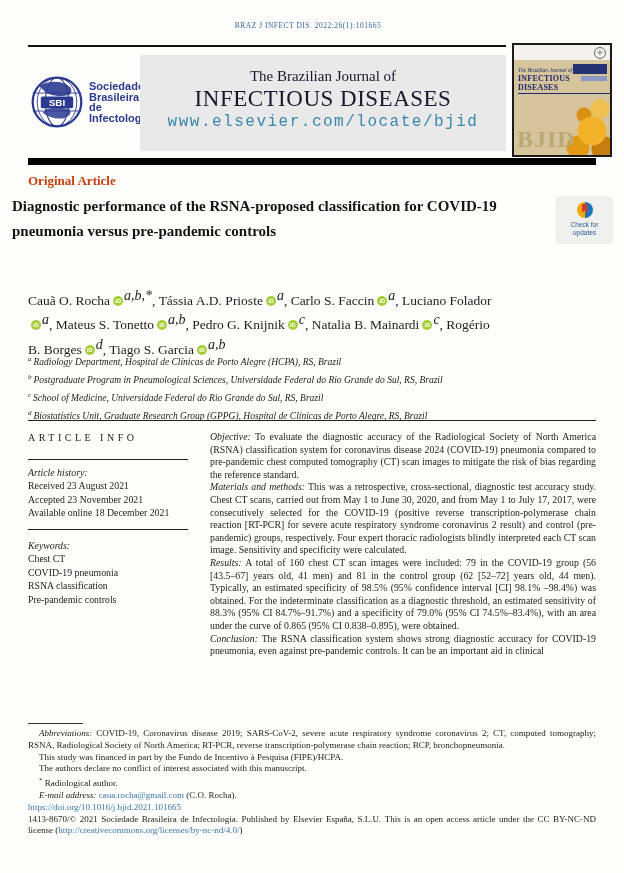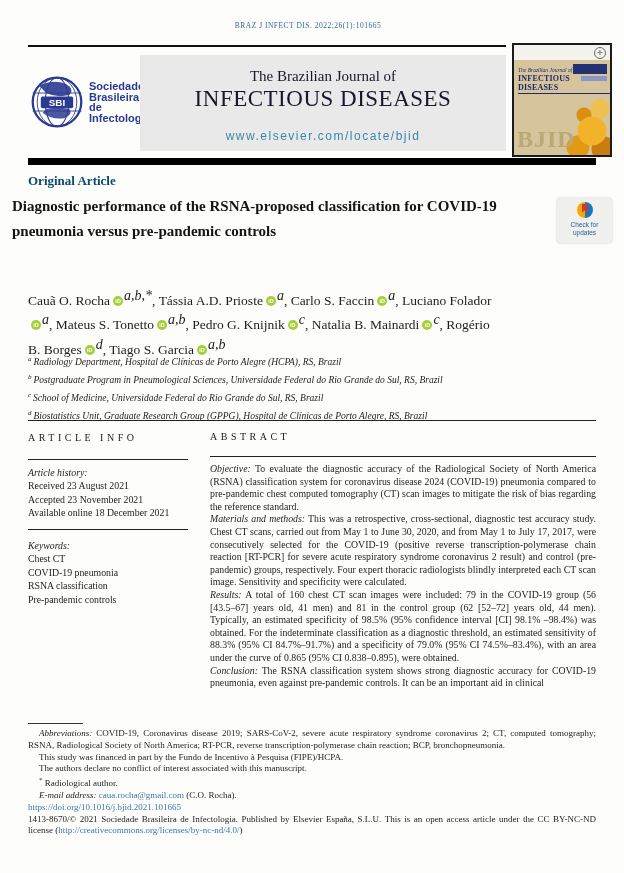--- a/index.html
+++ b/index.html
@@ -14,22 +14,22 @@
   #citation{top:20px;left:0;width:616px;text-align:center;font-size:8.5px;
     letter-spacing:.5px;color:#35679d;}
   #citation .jrn{font-size:7.5px;text-transform:uppercase;}
   #rule-top{top:45px;left:28px;width:478px;height:2px;background:#101010;}
 
   
   #masthead{top:55px;left:140px;width:366px;height:96px;background:#e9e9e9;
     display:flex;flex-direction:column;align-items:center;}
   #masthead .t1{margin-top:13px;font-size:15px;color:#16162c;}
   #masthead .t2{font-size:23px;letter-spacing:.5px;color:#16162c;margin-top:1px;}
-  #masthead .url{margin-top:auto;margin-bottom:8px;font-size:12px;letter-spacing:1.5px;
-    color:#3a87ad;font-family:Liberation Sans, sans-serif;}
+  #masthead .url{margin-top:auto;margin-bottom:20px;font-size:16px;letter-spacing:1.5px;
+    color:#3a87ad;font-family:Liberation Mono, monospace;}
 
   
   #sbi{top:75px;left:30px;width:108px;display:flex;align-items:center;gap:5px;}
   #sbi svg{flex:0 0 auto;}
   #sbi .soc{font-family:"Liberation Sans",sans-serif;font-weight:bold;
     font-size:11px;line-height:10.5px;color:#2b3a8f;}
 
   
   #cover{top:43px;left:512px;width:100px;height:114px;border:2px solid #1b1b1b;
     background:
@@ -47,21 +47,21 @@
   #cover .tag2{position:absolute;right:3px;top:31px;width:26px;height:5px;background:#8b97c4;}
   #cover .ct1{position:absolute;left:4px;top:22px;font-size:5.5px;color:#1e2a6b;font-style:italic;}
   #cover .ct2{position:absolute;left:4px;top:29px;font-size:8px;font-weight:bold;color:#1e2a6b;
     letter-spacing:.2px;border-bottom:1px solid #1e2a6b;padding-bottom:1px;}
   #cover .wm{position:absolute;left:3px;bottom:2px;font-size:24px;font-weight:bold;
     color:#bba873;letter-spacing:1px;}
 
   
   #bar-thick{top:158px;left:28px;width:568px;height:7px;background:#000;}
 
-  #original-article{top:173px;left:28px;font-size:13px;font-weight:bold;color:#0c4a6e;}
+  #original-article{top:173px;left:28px;font-size:13px;font-weight:bold;color:#c2410c;}
 
   #title{top:194px;left:12px;width:515px;font-size:15px;font-weight:bold;
     line-height:24.5px;color:#141414;}
 
   
   #check-badge{top:198px;left:557px;width:55px;height:45px;background:#f0f0ee;
     border-radius:4px;box-shadow:0 0 2px rgba(0,0,0,.25);display:flex;flex-direction:column;
     align-items:center;cursor:pointer;}
   #check-badge .ic{margin-top:4px;width:16px;height:16px;border-radius:50%;
     background:linear-gradient(90deg,#f5a800 50%,#1b75bb 50%);position:relative;}
@@ -176,21 +176,20 @@
   <div>Available online 18 December 2021</div>
   <hr>
   <div class="lbl">Keywords:</div>
   <div>Chest CT</div>
   <div>COVID-19 pneumonia</div>
   <div>RSNA classification</div>
   <div>Pre-pandemic controls</div>
 </div>
 
 <div id="abs-col" class="abs">
-  <div class="colhead">ABSTRACT</div>
   <p><span class="em">Objective:</span> <span>To evaluate the diagnostic accuracy of the Radiological Society of North America (RSNA) classification system for coronavirus disease 2024 (COVID-19) pneumonia compared to pre-pandemic chest computed tomography (CT) scan images to mitigate the risk of bias regarding the reference standard.</span></p>
   <p><span class="em">Materials and methods:</span> <span>This was a retrospective, cross-sectional, diagnostic test accuracy study. Chest CT scans, carried out from May 1 to June 30, 2020, and from May 1 to July 17, 2017, were consecutively selected for the COVID-19 (positive reverse transcription-polymerase chain reaction [RT-PCR] for severe acute respiratory syndrome coronavirus 2 result) and control (pre-pandemic) groups, respectively. Four expert thoracic radiologists blindly interpreted each CT scan image. Sensitivity and specificity were calculated.</span></p>
   <p><span class="em">Results:</span> <span>A total of 160 chest CT scan images were included: 79 in the COVID-19 group (56 [43.5–67] years old, 41 men) and 81 in the control group (62 [52–72] years old, 44 men). Typically, an estimated specificity of 98.5% (95% confidence interval [CI] 98.1% –98.4%) was obtained. For the indeterminate classification as a diagnostic threshold, an estimated sensitivity of 88.3% (95% CI 84.7%–91.7%) and a specificity of 79.0% (95% CI 74.5%–83.4%), with an area under the curve of 0.865 (95% CI 0.838–0.895), were obtained.</span></p>
   <p><span class="em">Conclusion:</span> <span>The RSNA classification system shows strong diagnostic accuracy for COVID-19 pneumonia, even against pre-pandemic controls. It can be an important aid in clinical</span></p>
 </div>
 
 <div id="footnote" class="abs">
   <div id="fn-rule"></div>
   <p class="ind"><span class="em">Abbreviations:</span> <span>COVID-19, Coronavirus disease 2019; SARS-CoV-2, severe acute respiratory syndrome coronavirus 2; CT, computed tomography; RSNA, Radiological Society of North America; RT-PCR, reverse transcription-polymerase chain reaction; BCP, bronchopneumonia.</span></p>
   <p class="ind">This study was financed in part by the Fundo de Incentivo à Pesquisa (FIPE)/HCPA.</p>

